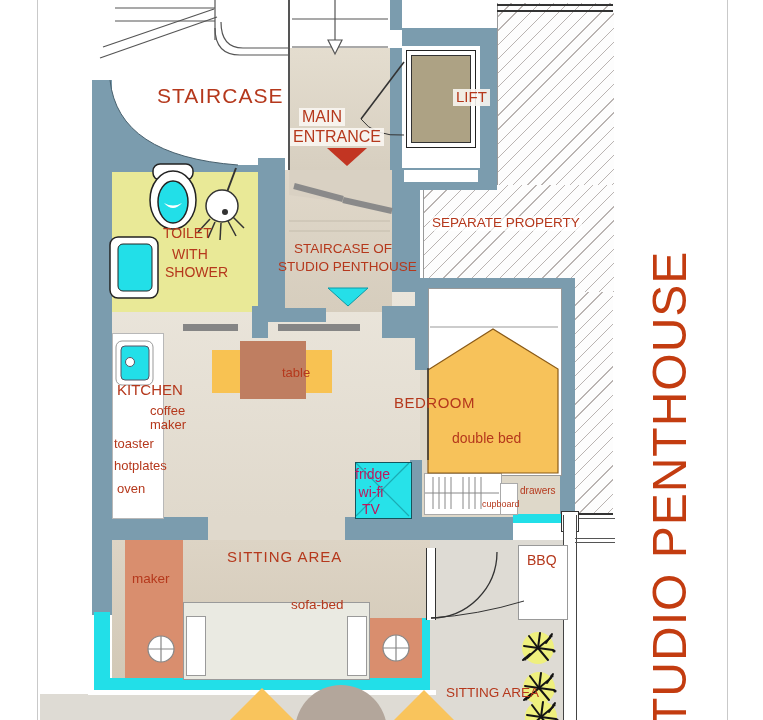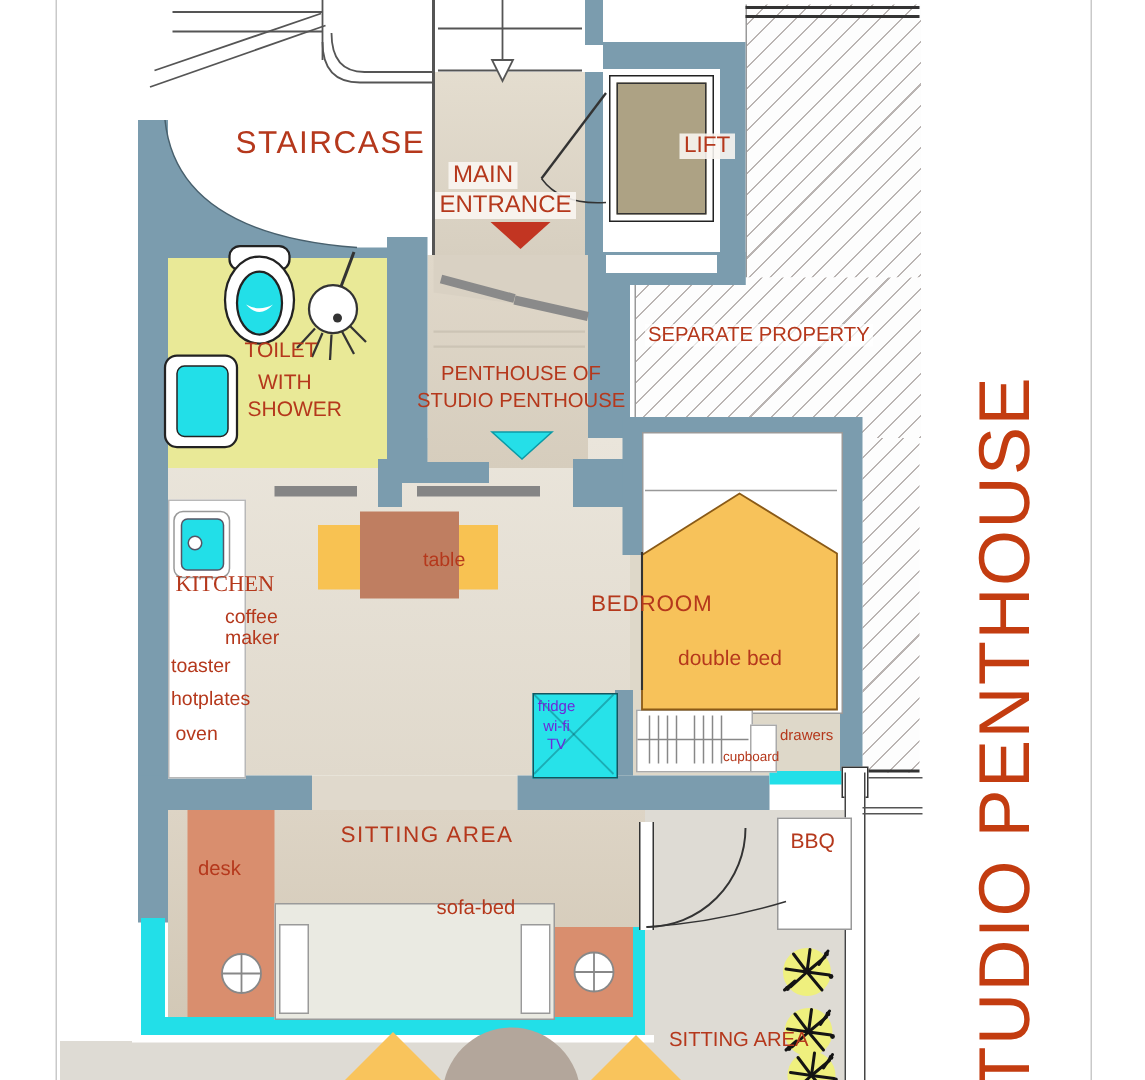--- a/index.html
+++ b/index.html
@@ -245,41 +245,41 @@
   <div class="lbl lbl-bg" style="left:290px;top:128px;font-size:16px;">ENTRANCE</div>
 
   <div class="lbl lbl-bg" style="left:421px;top:89px;font-size:15px;margin-left:32px;">LIFT</div>
 
   <div class="lbl" style="left:430px;top:216px;font-size:13.5px;background:rgba(255,255,255,.7);padding:0 2px;">SEPARATE PROPERTY</div>
 
   <div class="lbl" style="left:163px;top:226px;font-size:14px;">TOILET</div>
   <div class="lbl" style="left:172px;top:247px;font-size:14px;">WITH</div>
   <div class="lbl" style="left:165px;top:265px;font-size:14px;">SHOWER</div>
 
-  <div class="lbl" style="left:294px;top:242px;font-size:13.5px;">PENTHOUSE OF</div>
+  <div class="lbl" style="left:294px;top:242px;font-size:13.5px;">STAIRCASE OF</div>
   <div class="lbl" style="left:278px;top:260px;font-size:13.5px;">STUDIO PENTHOUSE</div>
 
-  <div class="lbl" style="left:117px;top:382px;font-size:15px;font-family:Liberation Serif, serif;">KITCHEN</div>
+  <div class="lbl" style="left:117px;top:382px;font-size:15px;">KITCHEN</div>
   <div class="lbl" style="left:114px;top:404px;font-size:13px;width:52px;white-space:normal;line-height:1.05;padding-left:36px;">coffee maker</div>
   <div class="lbl" style="left:114px;top:437px;font-size:13px;">toaster</div>
   <div class="lbl" style="left:114px;top:459px;font-size:13px;">hotplates</div>
   <div class="lbl" style="left:117px;top:482px;font-size:13px;">oven</div>
 
   <div class="lbl" style="left:282px;top:366px;font-size:13px;">table</div>
 
   <div class="lbl" style="left:394px;top:395px;font-size:15px;letter-spacing:.5px;">BEDROOM</div>
   <div class="lbl" style="left:452px;top:431px;font-size:14px;">double bed</div>
   <div class="lbl" style="left:468px;top:500px;font-size:9px;margin-left:14px;">cupboard</div>
   <div class="lbl" style="left:520px;top:485px;font-size:10px;">drawers</div>
 
-  <div class="lbl" style="left:355px;top:466px;width:32px;text-align:center;font-size:10px;color:#6d28d9;line-height:1.25;">
+  <div class="lbl" style="left:355px;top:466px;width:32px;text-align:center;font-size:14px;color:#be185d;line-height:1.25;">
     <div>fridge</div>
     <div>wi-fi</div>
     <div>TV</div>
   </div>
 
   <div class="lbl" style="left:227px;top:549px;font-size:15px;letter-spacing:1px;">SITTING AREA</div>
-  <div class="lbl" style="left:132px;top:572px;font-size:13.5px;">desk</div>
+  <div class="lbl" style="left:132px;top:572px;font-size:13.5px;">maker</div>
   <div class="lbl" style="left:291px;top:598px;font-size:13.5px;">sofa-bed</div>
   <div class="lbl" style="left:527px;top:553px;font-size:14px;">BBQ</div>
   <div class="lbl" style="left:446px;top:686px;font-size:13.5px;">SITTING AREA</div>
 
 </div>
 
 </body></html>

